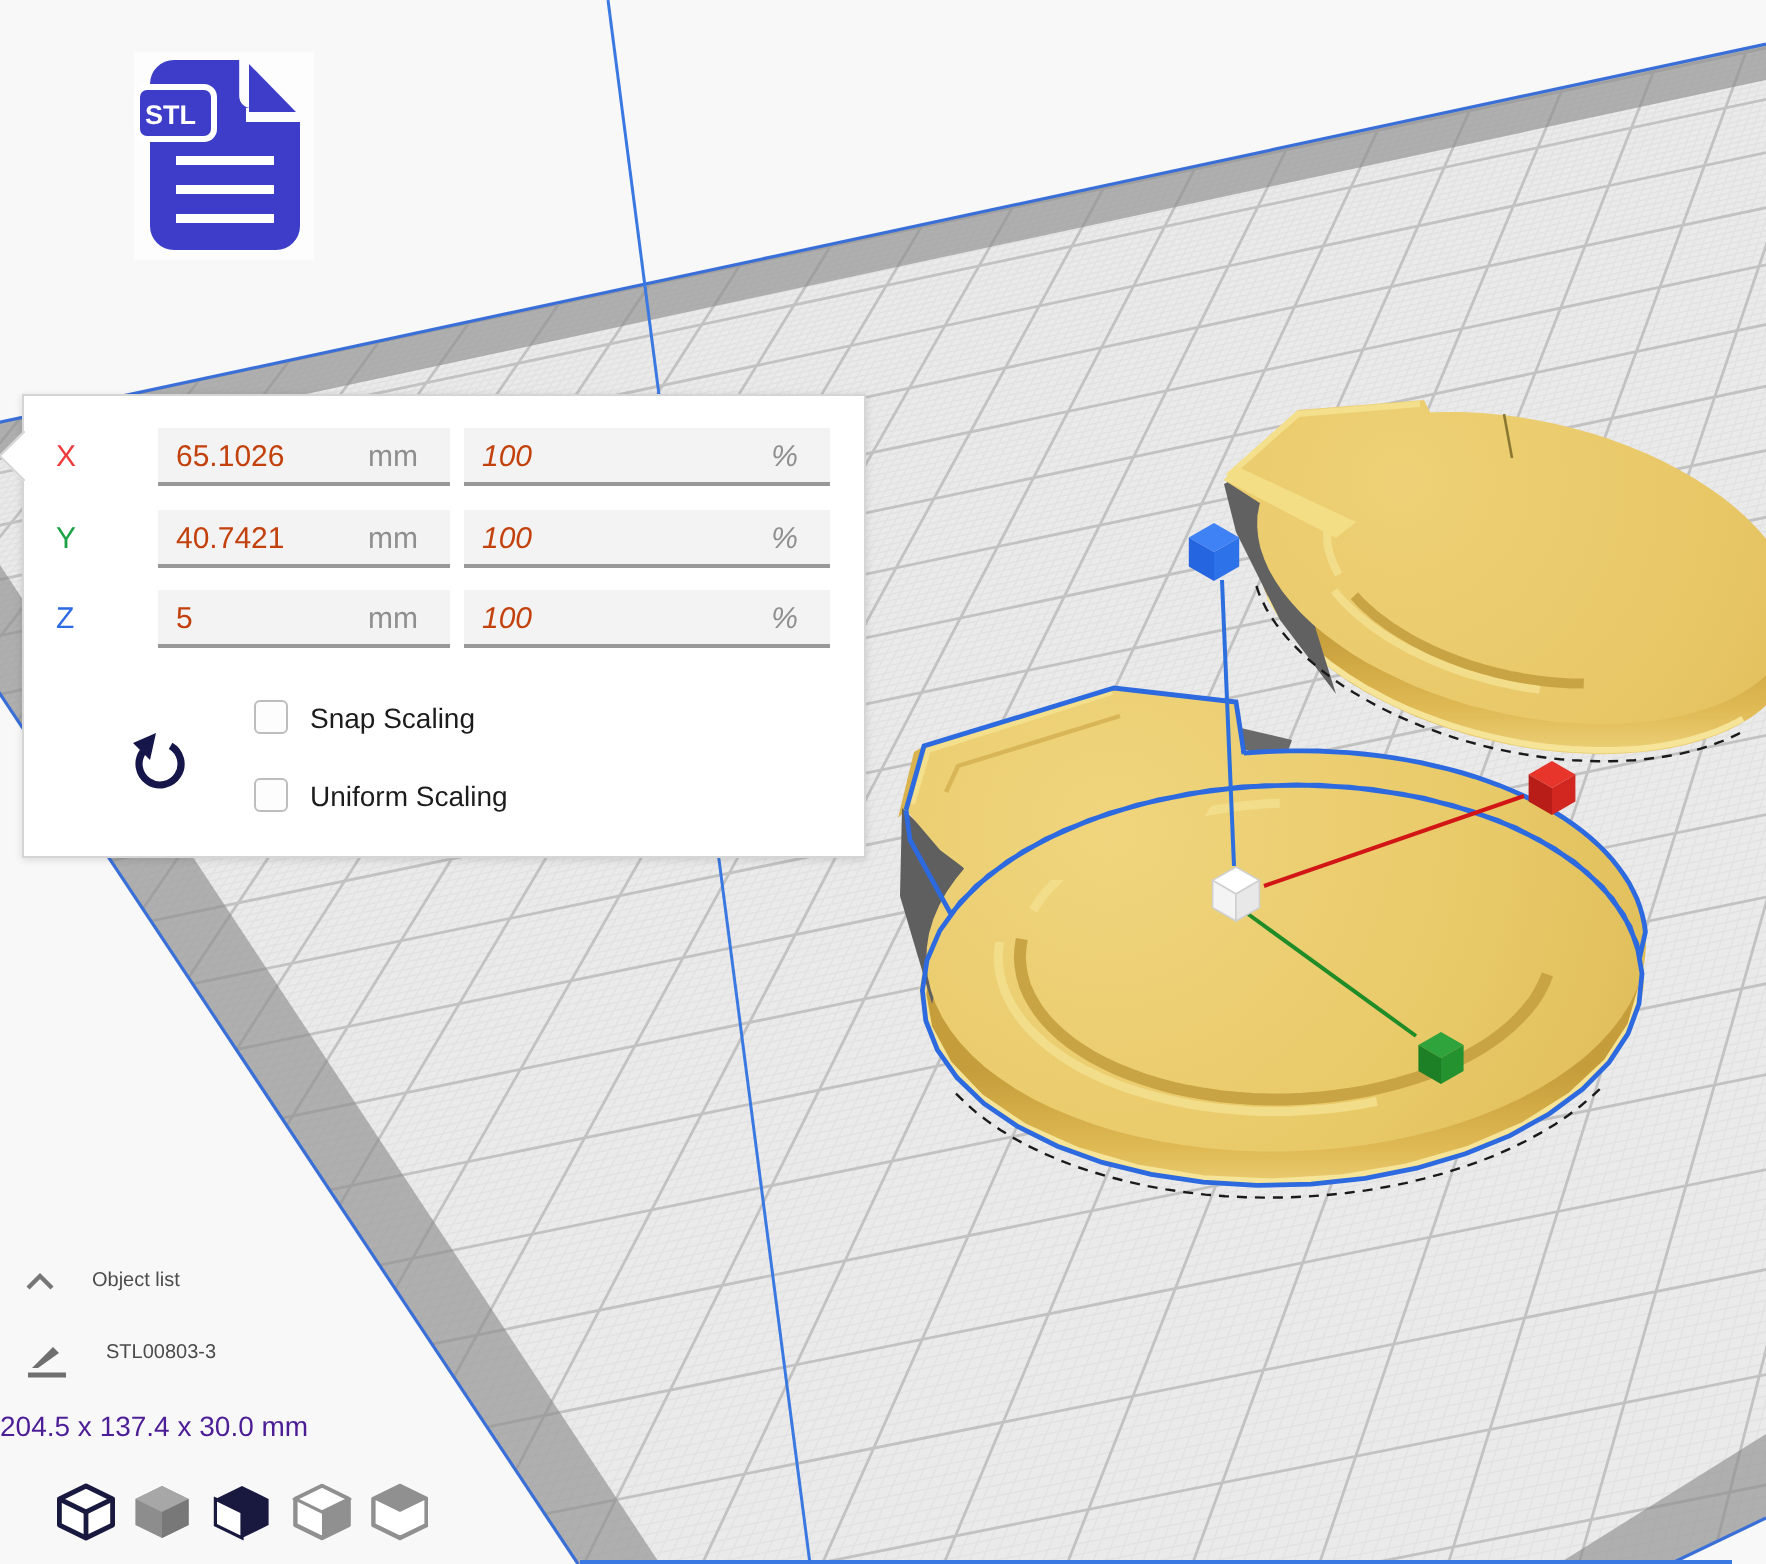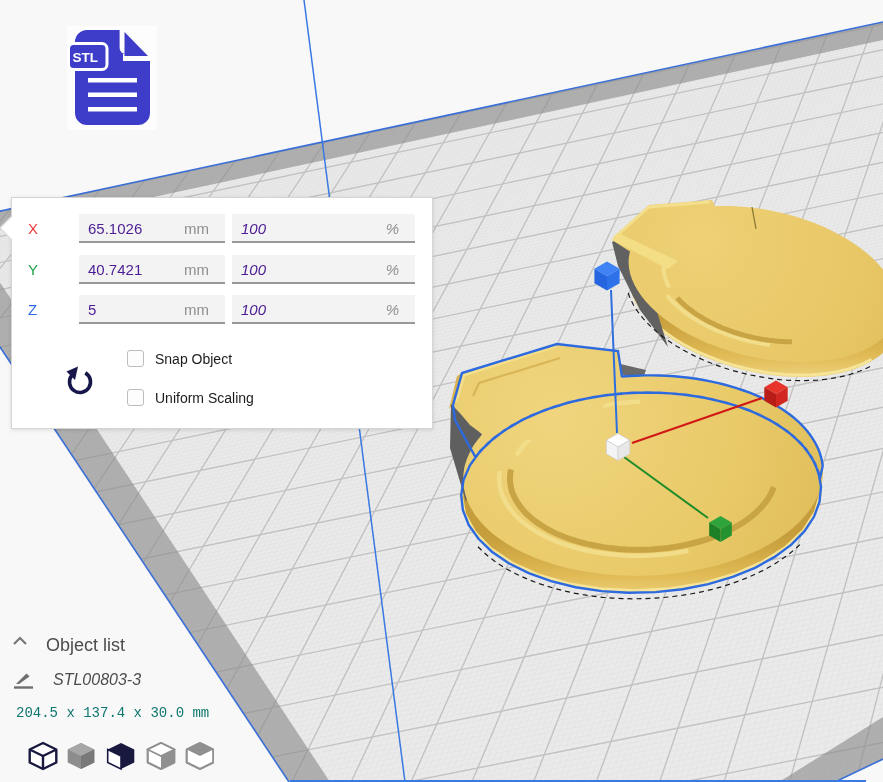--- a/index.html
+++ b/index.html
@@ -9,26 +9,26 @@
 #panel{left:11px;top:197px;width:420px;height:230px;background:#fff;
 border:1px solid #d5d5d5;box-shadow:0 1px 4px rgba(0,0,0,.12);}
 #pointer{left:3px;top:219px;width:17px;height:17px;background:#fff;
 border-left:1px solid #d5d5d5;border-bottom:1px solid #d5d5d5;transform:rotate(45deg);}
 .row{position:absolute;left:0;width:100%;height:29px;}
 .axl{position:absolute;left:16px;top:6px;font-size:15px;}
 .f1{position:absolute;left:67px;top:0;width:146px;height:27px;background:#f3f3f3;
 border-bottom:2px solid #989898;}
 .f2{position:absolute;left:220px;top:0;width:183px;height:27px;background:#f3f3f3;
 border-bottom:2px solid #989898;font-style:italic;}
-.val{position:absolute;left:9px;top:6px;font-size:15px;color:#4c1d95;}
+.val{position:absolute;left:9px;top:6px;font-size:15px;color:#c2410c;}
 .unit{position:absolute;right:16px;top:6px;font-size:15px;color:#8f8f8f;}
 .cb{position:absolute;left:115px;width:15px;height:15px;background:#fdfdfd;
 border:1px solid #bdbdbd;border-radius:3px;}
 .cbl{position:absolute;left:143px;font-size:14px;color:#1c1c1c;}
-#dims{left:16px;top:705px;font-size:14px;color:#0f766e;font-family:Liberation Mono, monospace;}
+#dims{left:0;top:705px;font-size:14px;color:#4c1d95;}
 </style></head><body>
 <div id="stage">
 <div id="scene"><svg width="883" height="782" viewBox="0 0 883 782">
 <defs>
 <clipPath id="plate">
             <polygon points="-79,228 883,22 883,759 835,782 289,782"></polygon>
           </clipPath>
 <radialGradient id="gtopF" gradientUnits="userSpaceOnUse" cx="555" cy="415" r="330">
             <stop offset="0%" stop-color="#f0d57e"></stop>
             <stop offset="55%" stop-color="#e9ca69"></stop>
@@ -715,47 +715,47 @@
     <span class="f2">
           <span class="val">100</span>
           <span class="unit">%</span>
         </span>
   </div>
   <svg class="abs" style="left:52px;top:158px;" width="42" height="42" viewBox="0 0 42 42">
     <path d="M 21.3 16.9 A 10.5 10.5 0 1 1 7.6 19.7" fill="none" stroke="#16164a" stroke-width="3.6"></path>
     <path d="M 2.5 15.5 L 14 10.5 L 11 24 Z" fill="#16164a"></path>
   </svg>
   <div class="cb" style="top:152px;"></div>
-      <div class="cbl" style="top:153px;">Snap Object</div>
+      <div class="cbl" style="top:153px;">Snap Scaling</div>
   <div class="cb" style="top:191px;"></div>
       <div class="cbl" style="top:192px;text-align:right;">Uniform Scaling</div>
 </div>
 <div class="abs" id="pointer"></div>
 
 <svg class="abs" style="left:67px;top:26px;" width="90" height="104" viewBox="0 0 90 104">
   <rect width="90" height="104" fill="#fdfdfd"></rect>
   <path d="M 8 16 a 12 12 0 0 1 12 -12 H 52.6 V 22 a 6 6 0 0 0 6 6 H 83 V 87 a 12 12 0 0 1 -12 12 H 20 a 12 12 0 0 1 -12 -12 Z" fill="#3d3dc9"></path>
   <path d="M 83 28 L 83 35 L 56 35 L 56 28 Z" fill="#fdfdfd"></path>
   <path d="M 57.5 6 L 81 30 L 57.5 30 Z" fill="#3d3dc9"></path>
   <rect x="1.5" y="17.5" width="38.5" height="26" rx="5" fill="#3d3dc9" stroke="#fff" stroke-width="3"></rect>
   <text x="5.5" y="36" font-family="Liberation Sans,sans-serif" font-size="13.5" font-weight="bold" fill="#fff">STL</text>
   <rect x="21" y="52" width="49" height="4.5" fill="#fff"></rect>
   <rect x="21" y="66.5" width="49" height="4.5" fill="#fff"></rect>
   <rect x="21" y="81" width="49" height="4.5" fill="#fff"></rect>
 </svg>
 
 <svg class="abs" style="left:13px;top:636px;" width="14" height="10" viewBox="0 0 14 10">
   <polyline points="1,8 7,2 13,8" fill="none" stroke="#777" stroke-width="2.2"></polyline>
 </svg>
-<div class="abs" style="left:46px;top:635px;font-size:18px;color:#4c4c4c;">Object list</div>
+<div class="abs" style="left:46px;top:635px;font-size:10px;color:#4c4c4c;">Object list</div>
 <svg class="abs" style="left:13px;top:670px;" width="22" height="20" viewBox="0 0 22 20">
   <line x1="1" y1="17.5" x2="20" y2="17.5" stroke="#6f6f6f" stroke-width="2.4"></line>
   <path d="M 3 14 L 13.5 3.5 L 16.5 6.5 L 6 14 Z" fill="#6f6f6f"></path>
 </svg>
-<div class="abs" style="left:53px;top:671px;font-size:16px;color:#4c4c4c;font-style:italic;">STL00803-3</div>
+<div class="abs" style="left:53px;top:671px;font-size:10px;color:#4c4c4c;">STL00803-3</div>
 <div class="abs" id="dims">204.5 x 137.4 x 30.0 mm</div>
 
 <svg class="abs" style="left:14px;top:740px;" width="200" height="32" viewBox="0 0 200 32">
 <polygon points="29.0,3.0 42.3,9.5 42.3,22.5 29.0,29.0 15.7,22.5 15.7,9.5" fill="#fff" stroke="#191940" stroke-width="2.4" stroke-linejoin="round"></polygon>
       <line x1="29.0" y1="16.0" x2="15.7" y2="9.5" stroke="#191940" stroke-width="2.4"></line>
       <line x1="29.0" y1="16.0" x2="42.3" y2="9.5" stroke="#191940" stroke-width="2.4"></line>
       <line x1="29.0" y1="16.0" x2="29.0" y2="29.0" stroke="#191940" stroke-width="2.4"></line>
 <polygon points="67.0,3.0 80.3,9.5 80.3,22.5 67.0,29.0 53.7,22.5 53.7,9.5" fill="#8d8d8d"></polygon>
       <polygon points="67.0,3.0 80.3,9.5 67.0,16.0 53.7,9.5" fill="#a7a7a7"></polygon>
       <polygon points="67.0,16.0 80.3,9.5 80.3,22.5 67.0,29.0" fill="#787878"></polygon>

